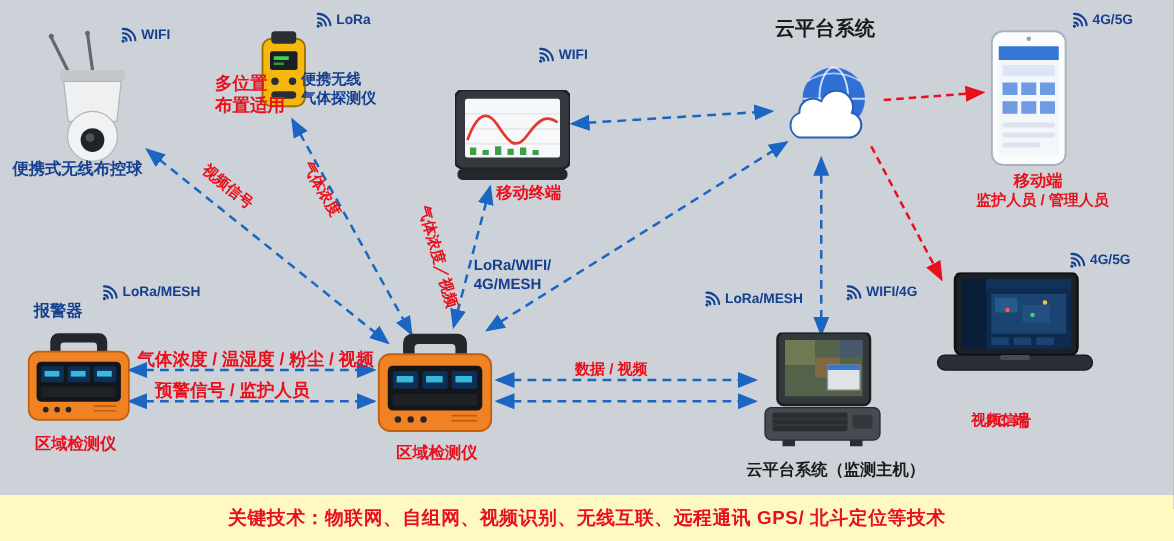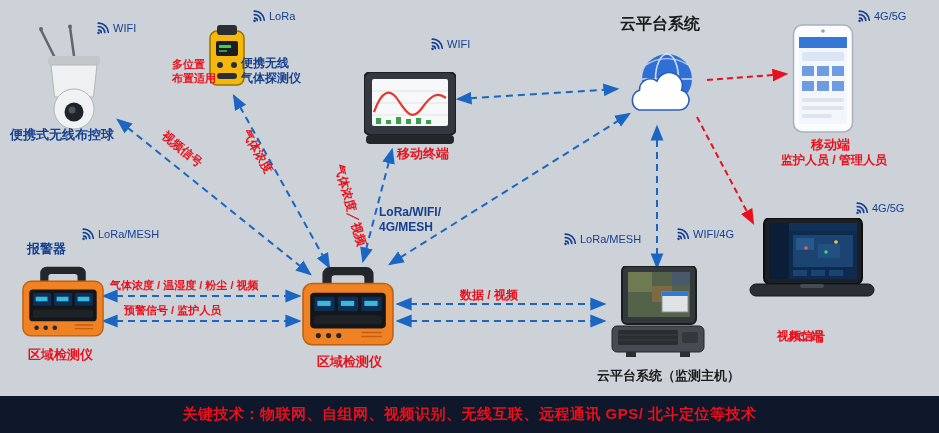--- a/index.html
+++ b/index.html
@@ -7,26 +7,26 @@
   .stage{position:relative;width:939px;height:433px;background:#ccd2d7;overflow:hidden;margin:0 auto;
          font-family:"Liberation Sans","DejaVu Sans",sans-serif}
   .overlay{position:absolute;left:0;top:0;z-index:1}
   .overlay .blue line{stroke:#1a66c2;stroke-width:2;stroke-dasharray:7 5}
   .overlay .redl line{stroke:#e8101c;stroke-width:2;stroke-dasharray:6 4}
   .dev{position:absolute;z-index:2}
   .lbl{position:absolute;z-index:3;font-weight:700;white-space:nowrap;line-height:1.25}
   .navy{color:#153f8f}
   .red{color:#e8101c}
   .dark{color:#1b1b1b}
-  .f11{font-size:11px}.f12{font-size:12px}.f13{font-size:13px}.f17{font-size:16px}
+  .f11{font-size:14px}.f12{font-size:12px}.f13{font-size:13px}.f17{font-size:16px}
   .conn{position:absolute;z-index:3;display:flex;align-items:flex-start;gap:3px;color:#153f8f;
-        font-weight:400;font-size:11px;white-space:nowrap}
+        font-weight:700;font-size:11px;white-space:nowrap}
   .sig{width:16px;height:14px;transform:rotate(42deg);color:#153f8f;flex:0 0 auto}
   .rot{transform-origin:50% 50%}
-  .footer-bar{position:absolute;left:0;right:0;bottom:0;height:37px;background:#0f172a;
+  .footer-bar{position:absolute;left:0;right:0;bottom:0;height:37px;background:#fef9c3;
               display:flex;align-items:center;justify-content:center;z-index:2}
   .footer-bar .txt{color:#e8101c;font-weight:700;font-size:15px;letter-spacing:.5px}
   .defs-hidden{position:absolute;width:0;height:0;overflow:hidden}
 </style>
 </head>
 <body>
 
 <svg class="defs-hidden" aria-hidden="true">
   <defs>
     <symbol id="sig" viewBox="0 0 20 17">

